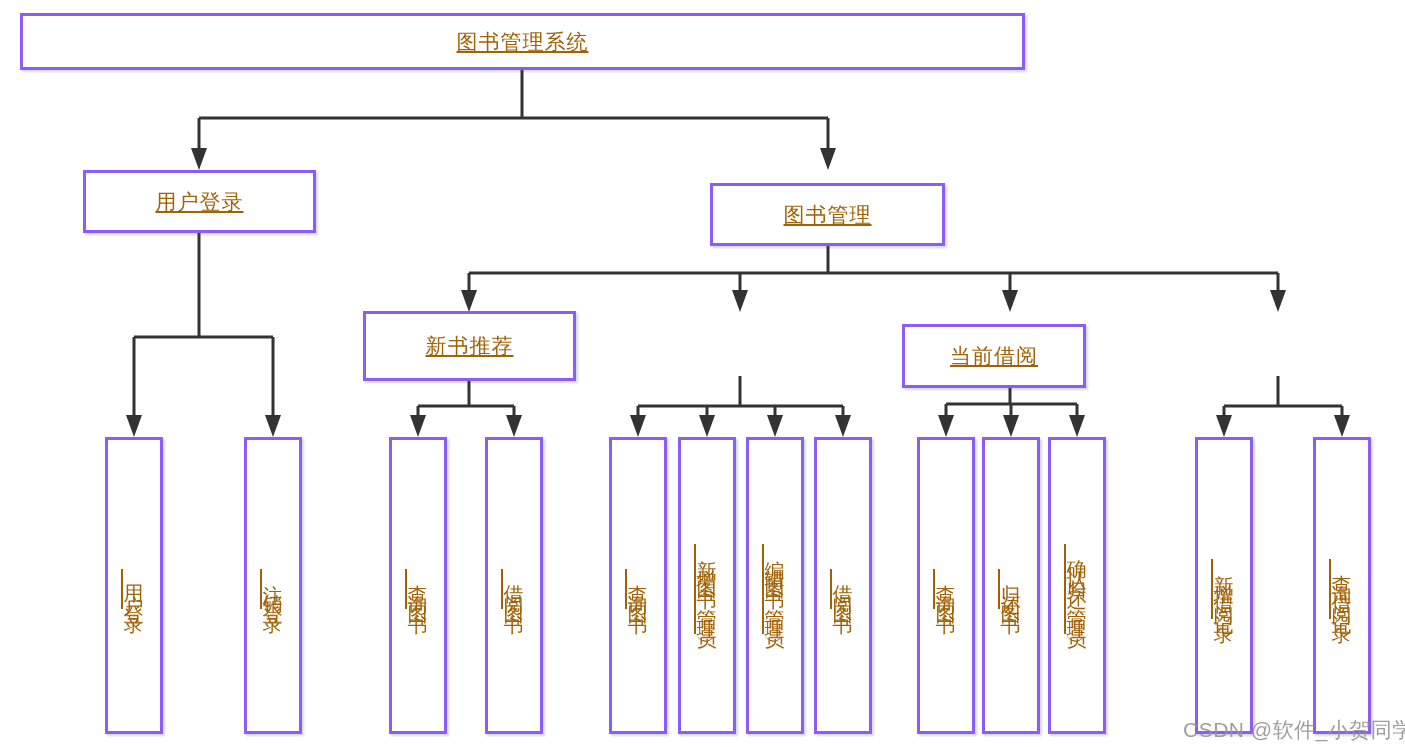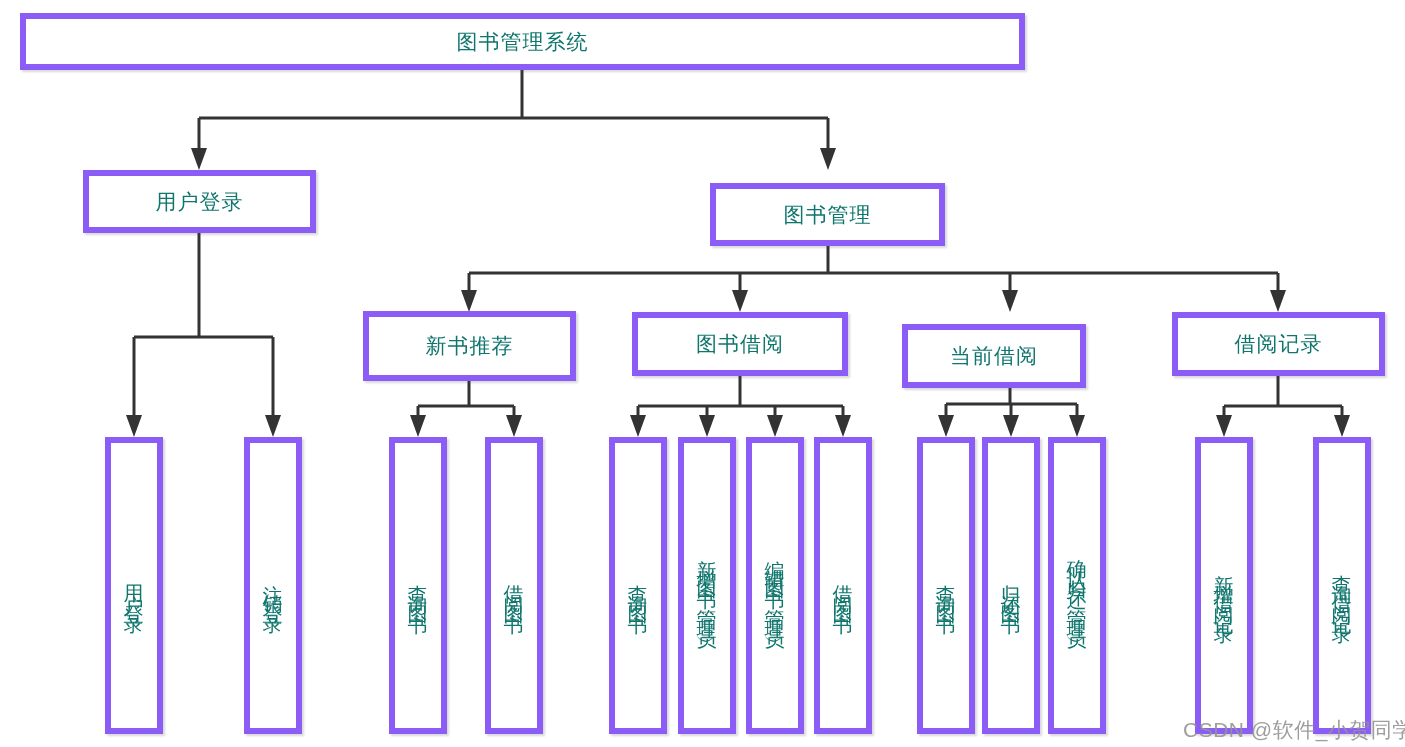--- a/index.html
+++ b/index.html
@@ -15,29 +15,30 @@
   .connectors {
     position: absolute;
     left: 0; top: 0;
     width: 1405px; height: 747px;
     pointer-events: none;
   }
   .node {
     position: absolute;
     box-sizing: border-box;
     background: #ffffff;
-    border: 6px solid #8b5cf6;
+    border: 3px solid #8b5cf6;
     display: flex;
     align-items: center;
     justify-content: center;
     font-size: 21px;
     letter-spacing: 1px;
-    color: #0f766e;
+    color: #a16207;
     box-shadow: 2px 2px 2px rgba(80,80,80,0.22);
     z-index: 2;
+    text-decoration: underline;
   }
   .vnode {
     writing-mode: vertical-rl;
     text-orientation: mixed;
     font-size: 20px;
     letter-spacing: 10px;
     line-height: 1;
     padding-top: 6px;
   }
   .watermark {
@@ -121,23 +122,21 @@
       <polygon points="1334,415 1350,415 1342,437"></polygon>
     </g>
   </svg>
 
   <div class="node" style="left:20px; top:13px; width:1005px; height:57px;">图书管理系统</div>
 
   <div class="node" style="left:83px; top:170px; width:233px; height:63px;">用户登录</div>
   <div class="node" style="left:710px; top:170px; width:235px; height:63px;margin-top:13px;">图书管理</div>
 
   <div class="node" style="left:363px; top:311px; width:213px; height:70px;">新书推荐</div>
-  <div class="node" style="left:632px; top:312px; width:216px; height:64px;">图书借阅</div>
   <div class="node" style="left:902px; top:324px; width:184px; height:64px;">当前借阅</div>
-  <div class="node" style="left:1172px; top:312px; width:213px; height:64px;">借阅记录</div>
 
   <div class="node vnode" style="left:105px; top:437px; width:58px; height:297px;">用户登录</div>
   <div class="node vnode" style="left:244px; top:437px; width:58px; height:297px;">注销登录</div>
 
   <div class="node vnode" style="left:389px; top:437px; width:58px; height:297px;">查询图书</div>
   <div class="node vnode" style="left:485px; top:437px; width:58px; height:297px;">借阅图书</div>
 
   <div class="node vnode" style="left:609px; top:437px; width:58px; height:297px;">查询图书</div>
   <div class="node vnode" style="left:678px; top:437px; width:58px; height:297px;">新增图书（管理员）</div>
   <div class="node vnode" style="left:746px; top:437px; width:58px; height:297px;">编辑图书（管理员）</div>

